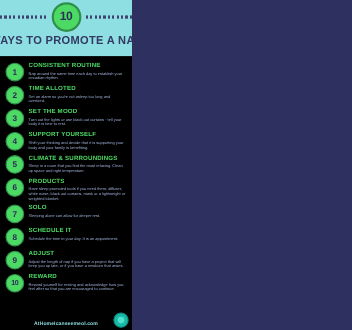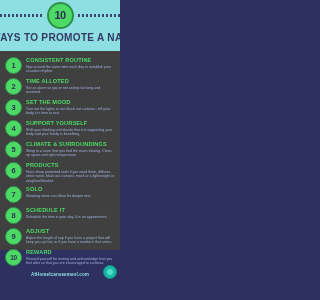--- a/index.html
+++ b/index.html
@@ -11,22 +11,22 @@
     width: 120px;
     height: 300px;
     overflow: hidden;
     font-family: "Liberation Sans", sans-serif;
     -webkit-font-smoothing: none;
   }
 
   .poster {
     position: relative;
     width: 120px;
-    height: 250px;
-    background: #404040;
+    height: 300px;
+    background: #000000;
     display: flex;
     flex-direction: column;
   }
 
   
   .header {
     background: #8ddfe2;
     height: 51px;
     flex: 0 0 51px;
     position: relative;

